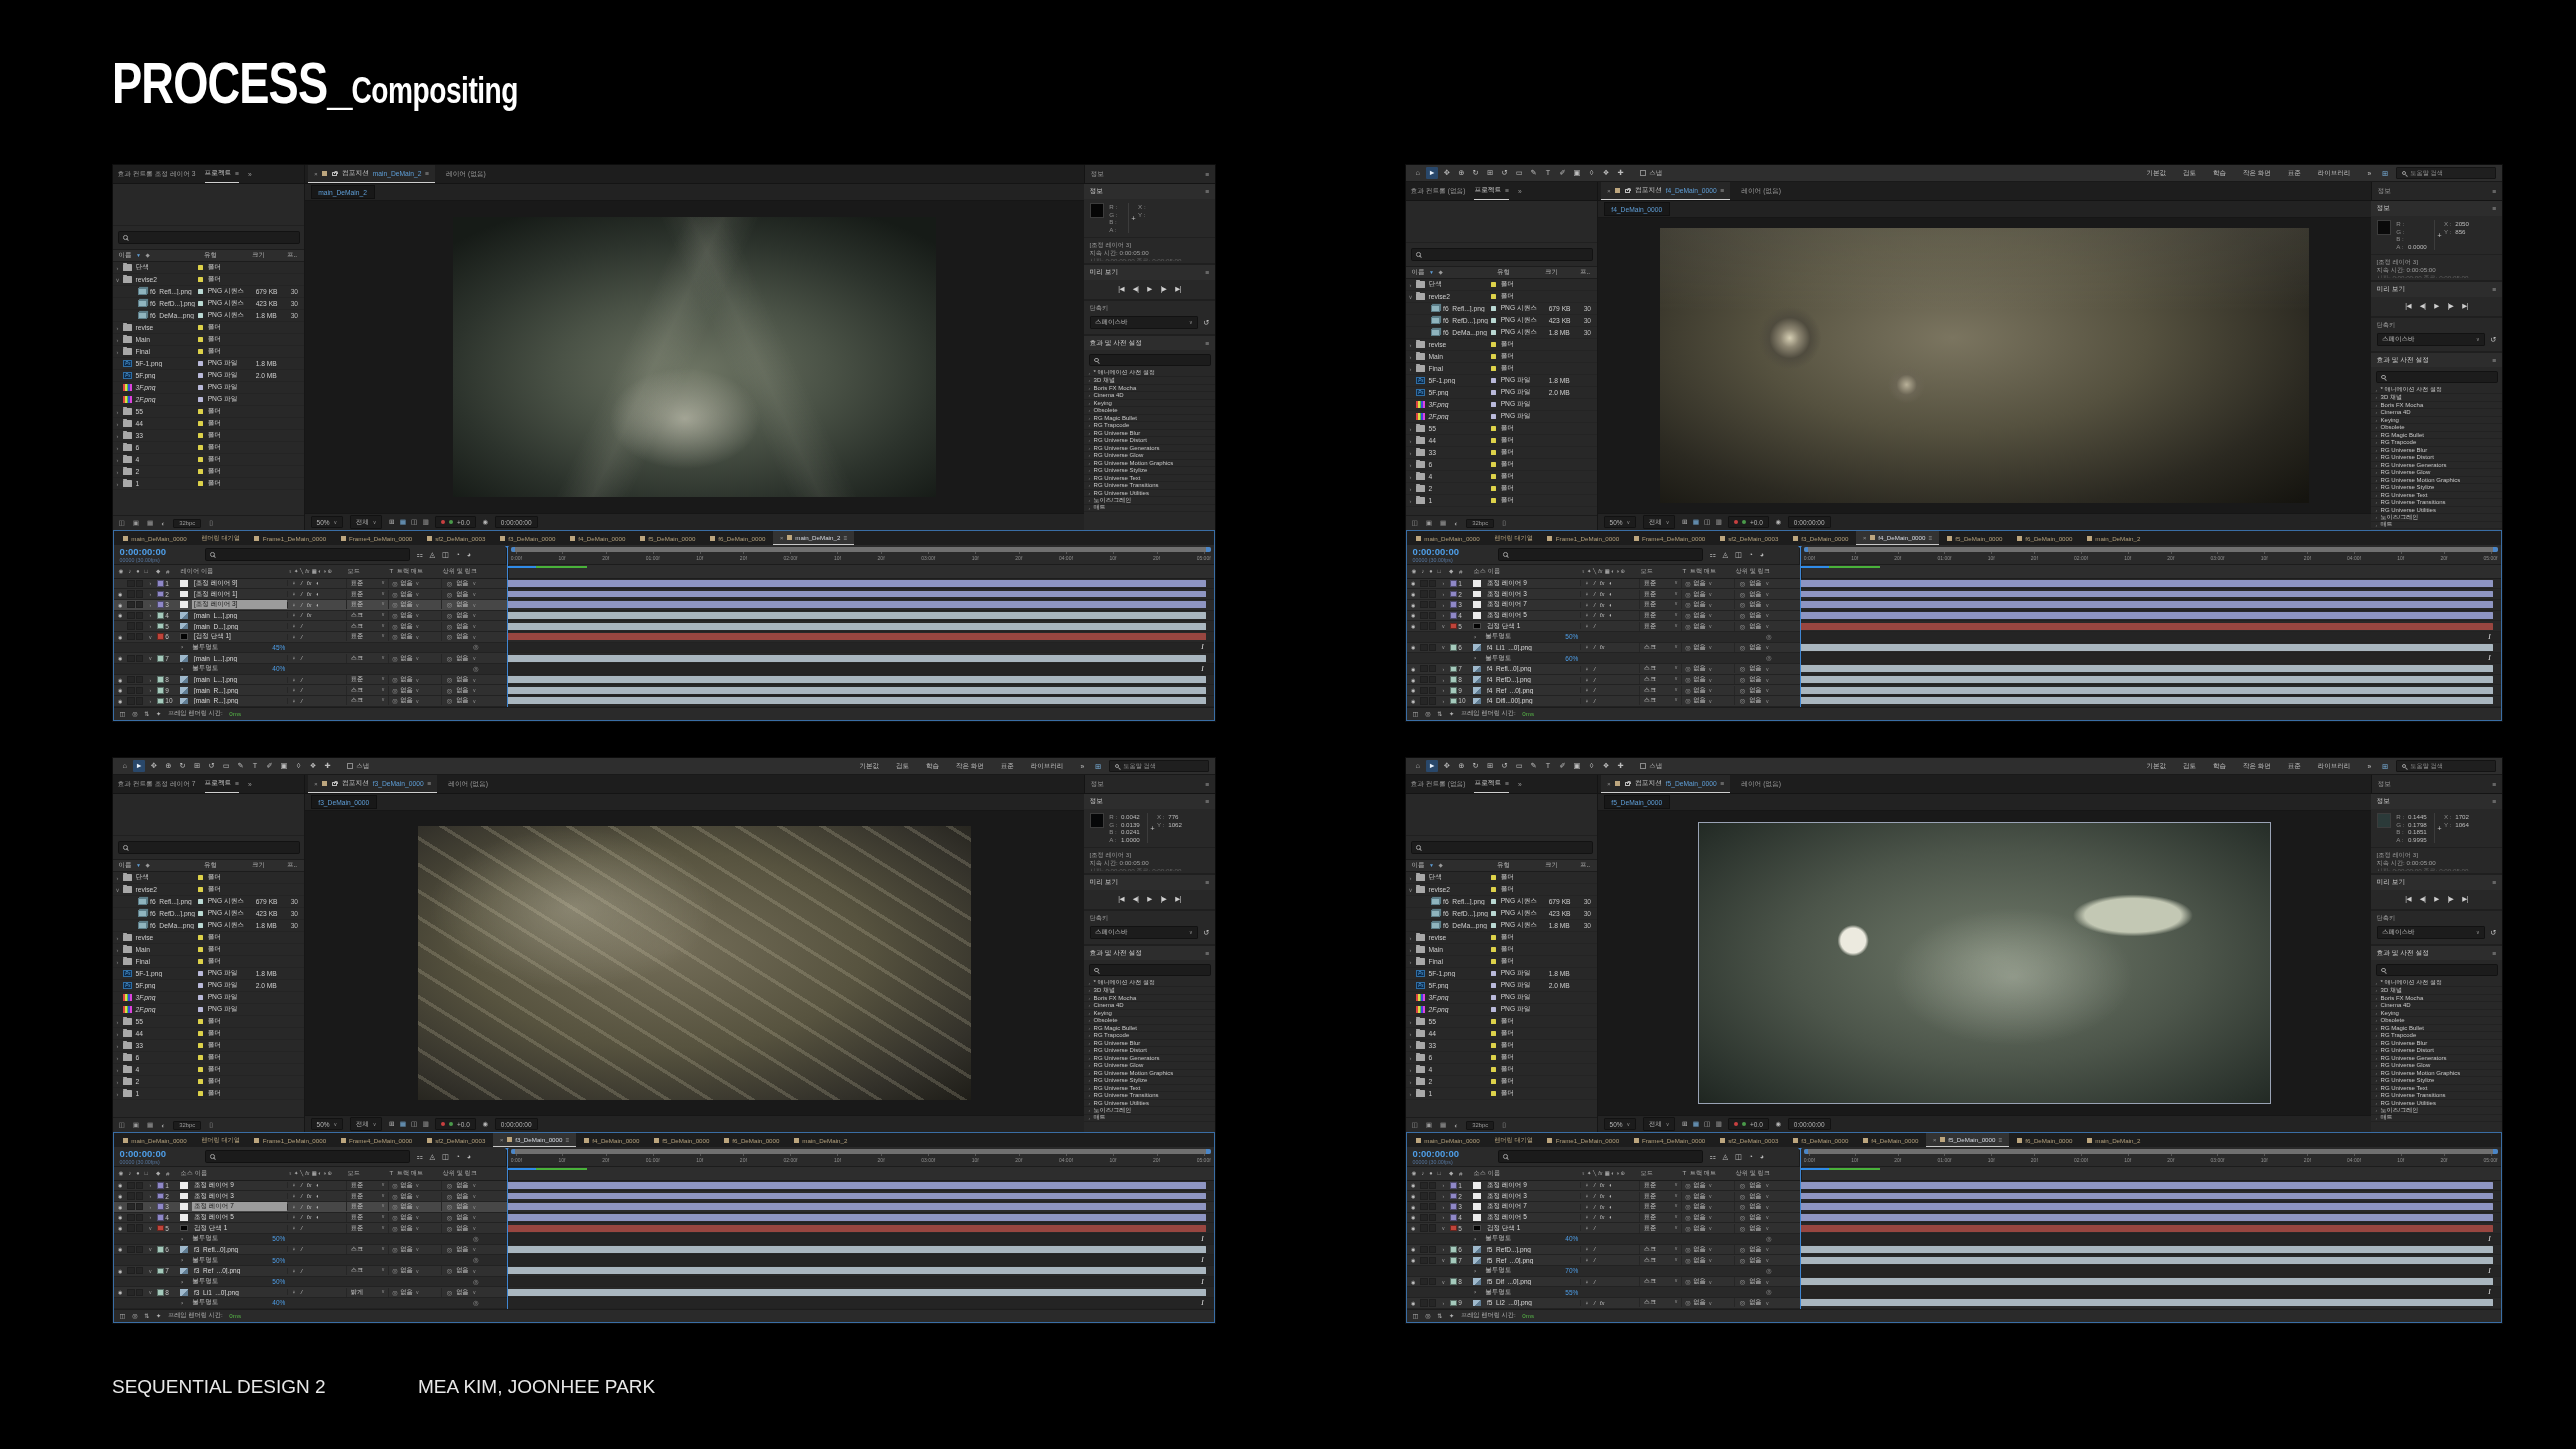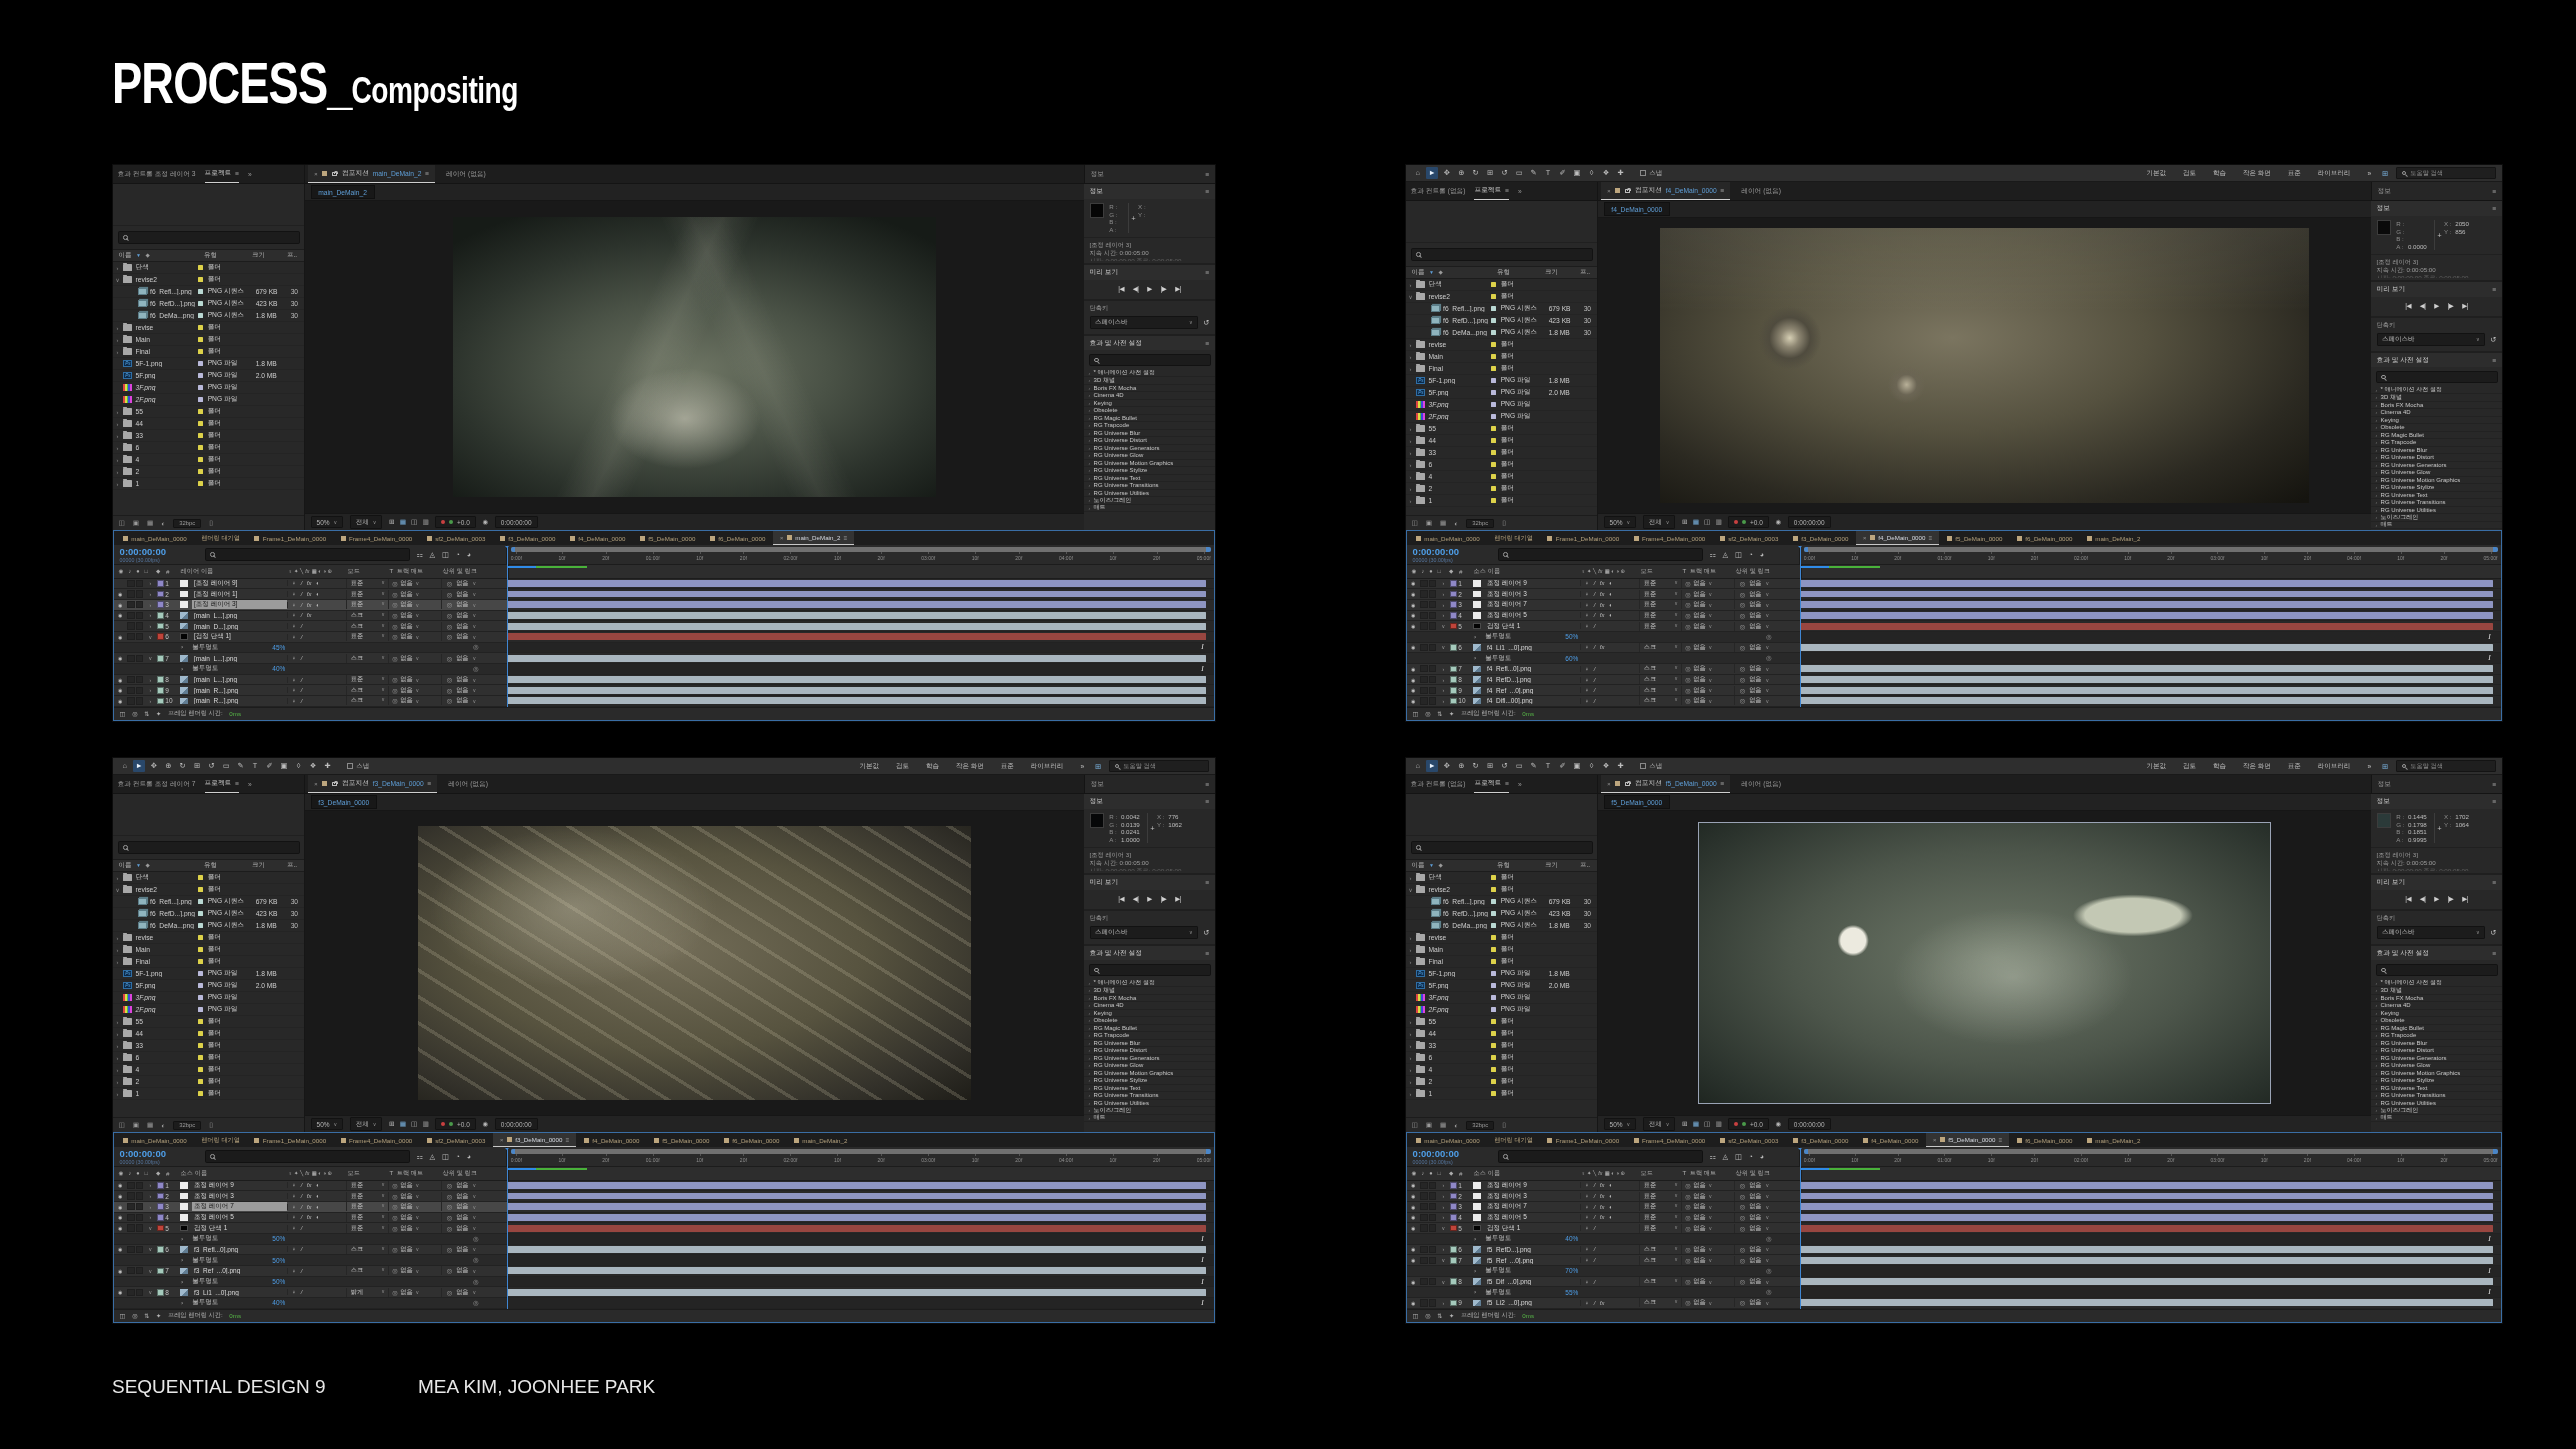--- a/index.html
+++ b/index.html
@@ -3984,16 +3984,16 @@
       <span class="foot-val">0ms</span>
     </div>
 
     <i class="playhead"></i>
     <i class="progress"></i>
   </div>
 </div>
 </div>
 
 <div class="page-footer">
-  <span class="pf-course">SEQUENTIAL DESIGN 9</span>
+  <span class="pf-course">SEQUENTIAL DESIGN 2</span>
   <span class="pf-names">MEA KIM, JOONHEE PARK</span>
 </div>
 
 
 </body></html>

